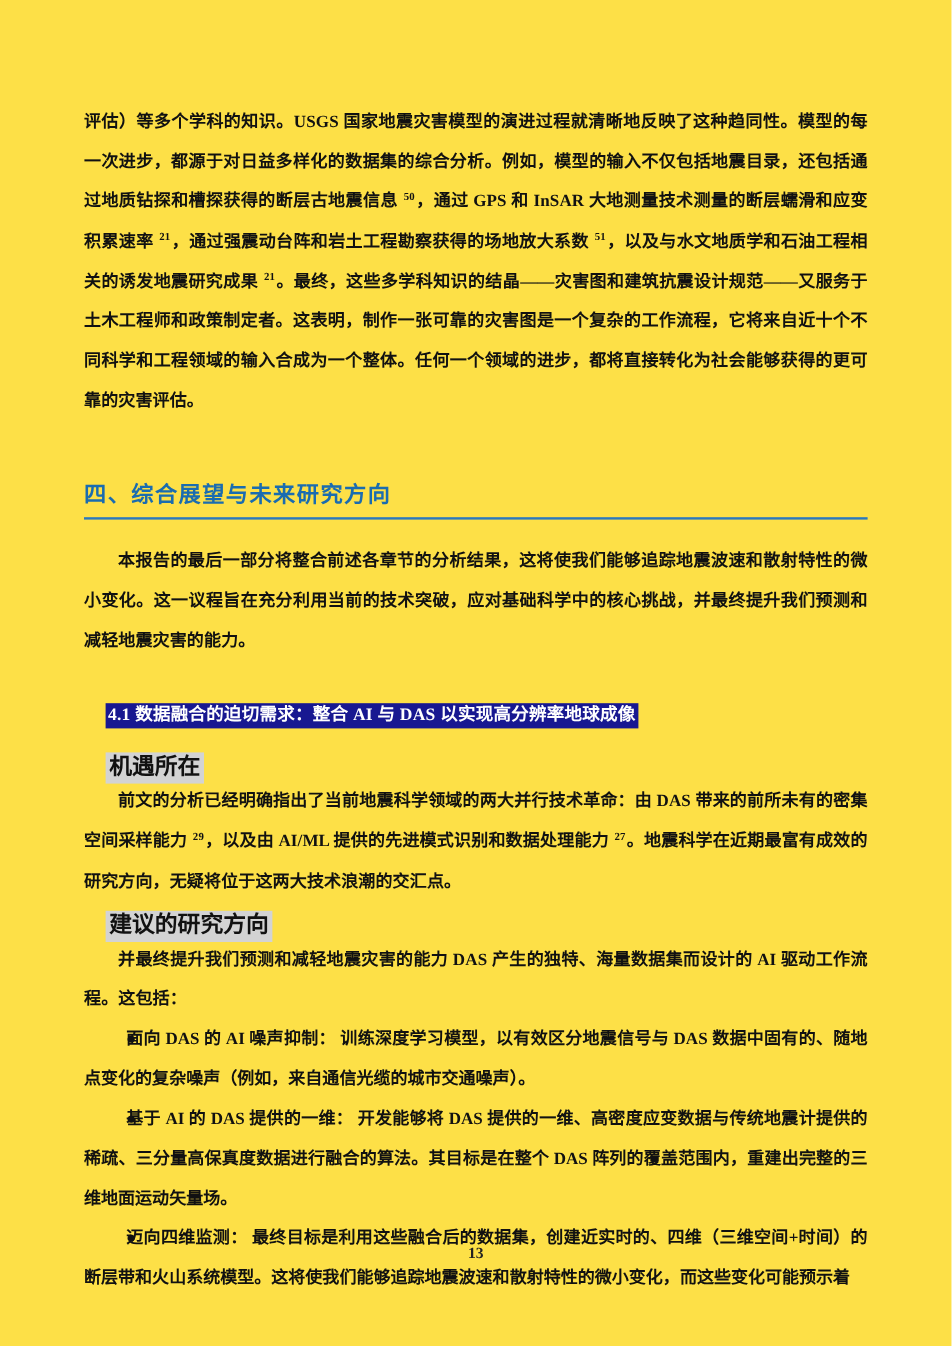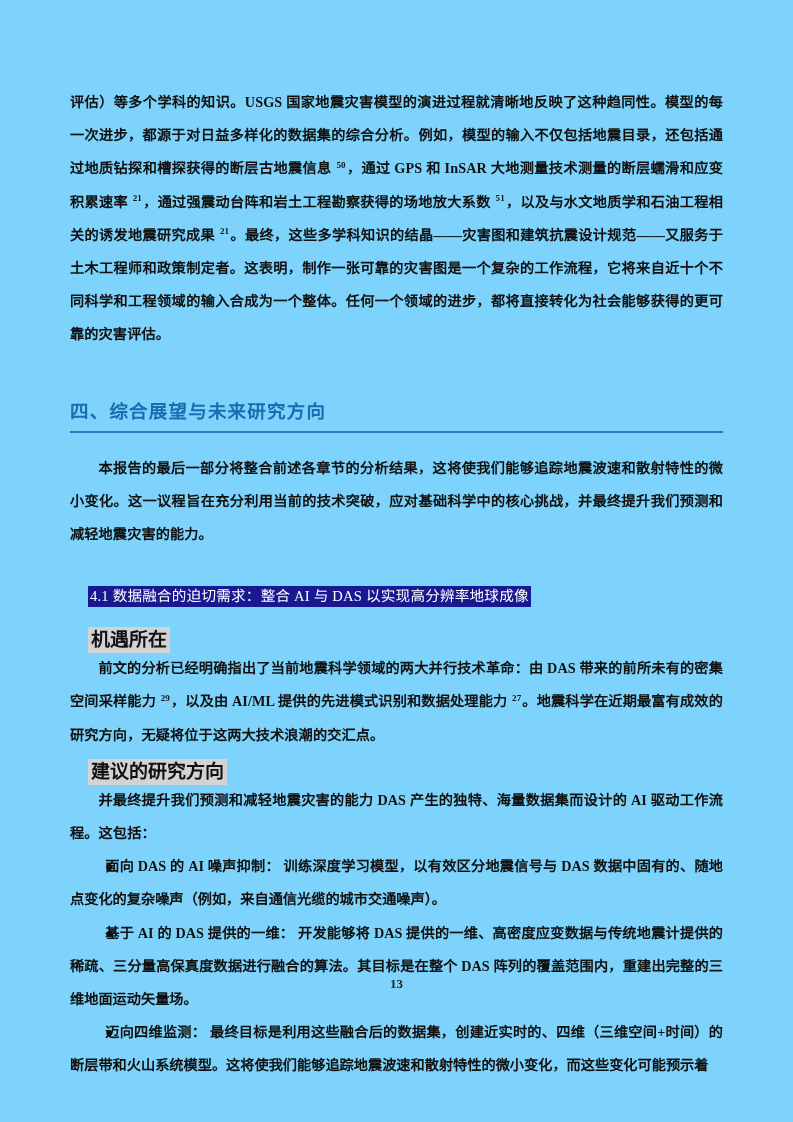--- a/index.html
+++ b/index.html
@@ -11,21 +11,21 @@
   body {
     font-family: "Liberation Serif", "DejaVu Serif", serif;
     color: #000000;
     -webkit-font-smoothing: antialiased;
   }
   .page {
     position: relative;
     width: 793px;
     height: 1122px;
     margin: 0 auto;
-    background: #7dd3fc;
+    background: #fde047;
     box-sizing: border-box;
     overflow: hidden;
   }
   .content {
     position: absolute;
     left: 70px;
     top: 86px;
     width: 653px;
   }
 
@@ -75,21 +75,21 @@
   .subsec-wrap {
     margin-top: 33px;
     padding-left: 18px;
   }
   h3.subsec-heading {
     margin: 0;
     display: inline;
     background: #181891;
     color: #ffffff;
     font-size: 14.6px;
-    font-weight: 400;
+    font-weight: 700;
     line-height: 25px;
     padding: 2px 2px 3px 2px;
     box-decoration-break: clone;
     -webkit-box-decoration-break: clone;
     letter-spacing: 0.2px;
   }
 
   
   .label-wrap {
     margin-top: 19px;
@@ -140,21 +140,21 @@
   }
   ul.bullets li .lead-in {
     font-weight: 700;
   }
 
   
   .page-number {
     position: absolute;
     left: 0;
     right: 0;
-    top: 976px;
+    top: 1036px;
     text-align: center;
     font-family: "Liberation Serif", "DejaVu Serif", serif;
     font-size: 13px;
     font-weight: 700;
     color: #222222;
   }
 </style>
 </head>
 <body>
 

